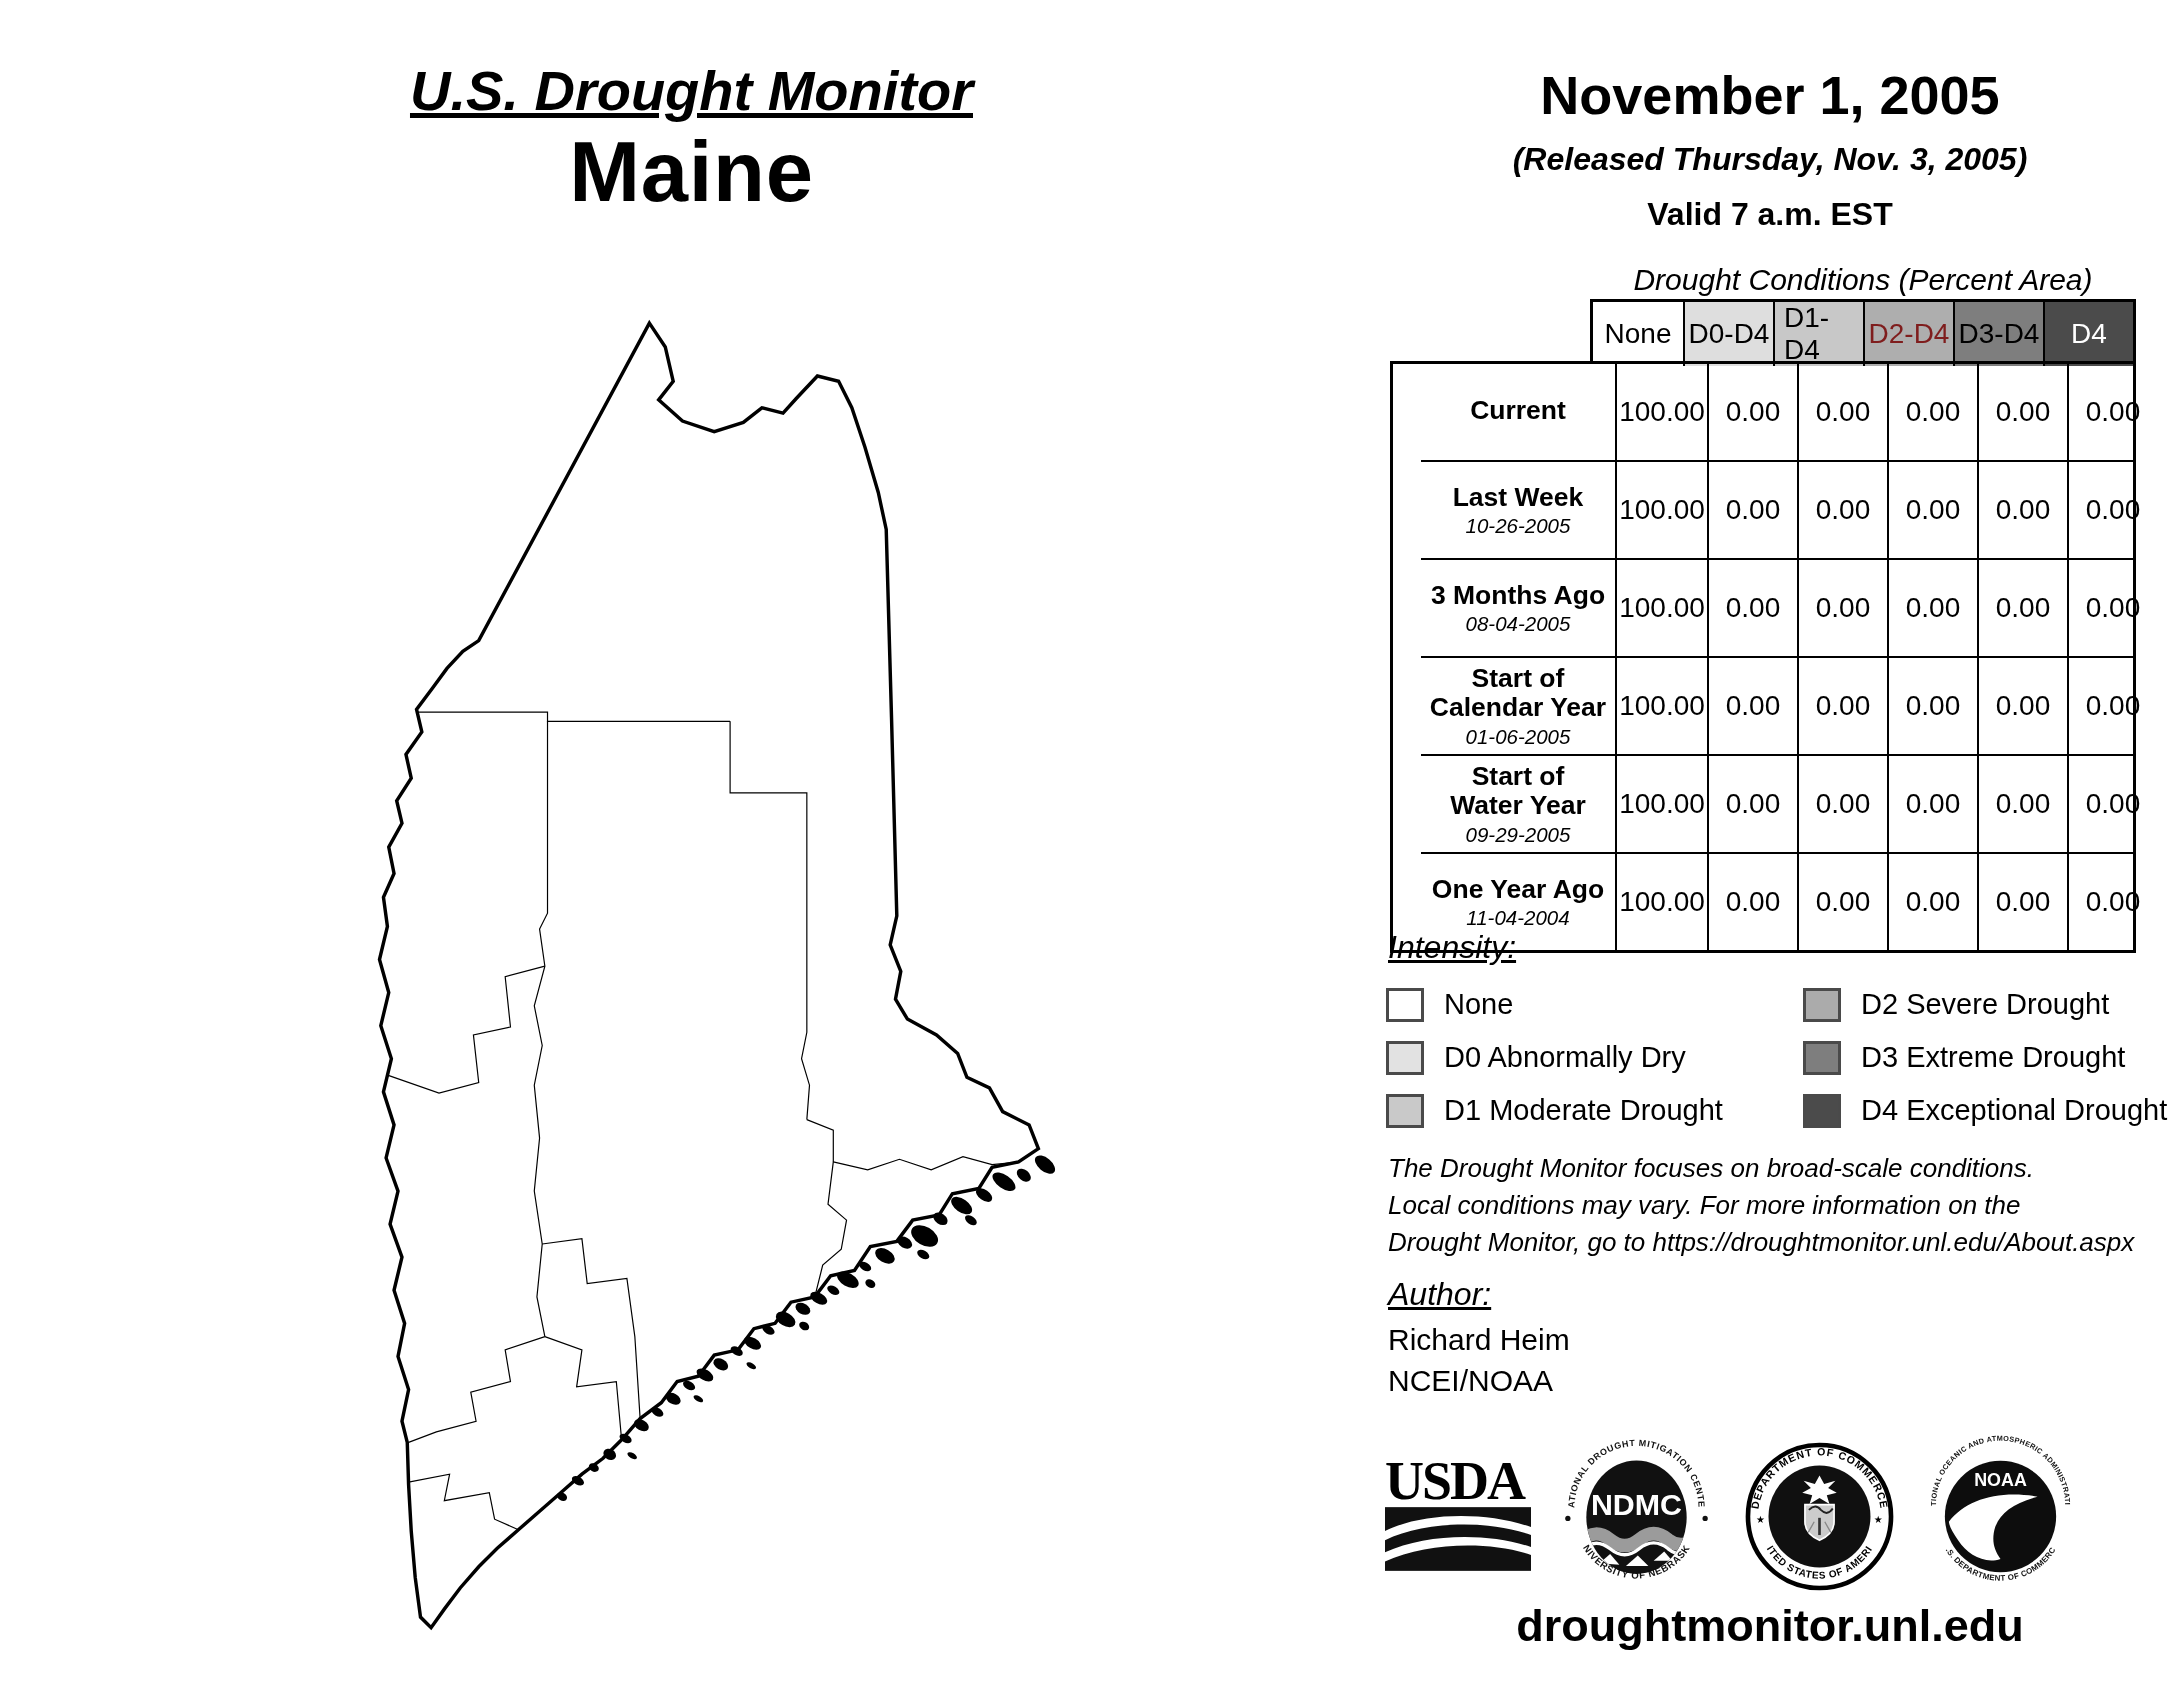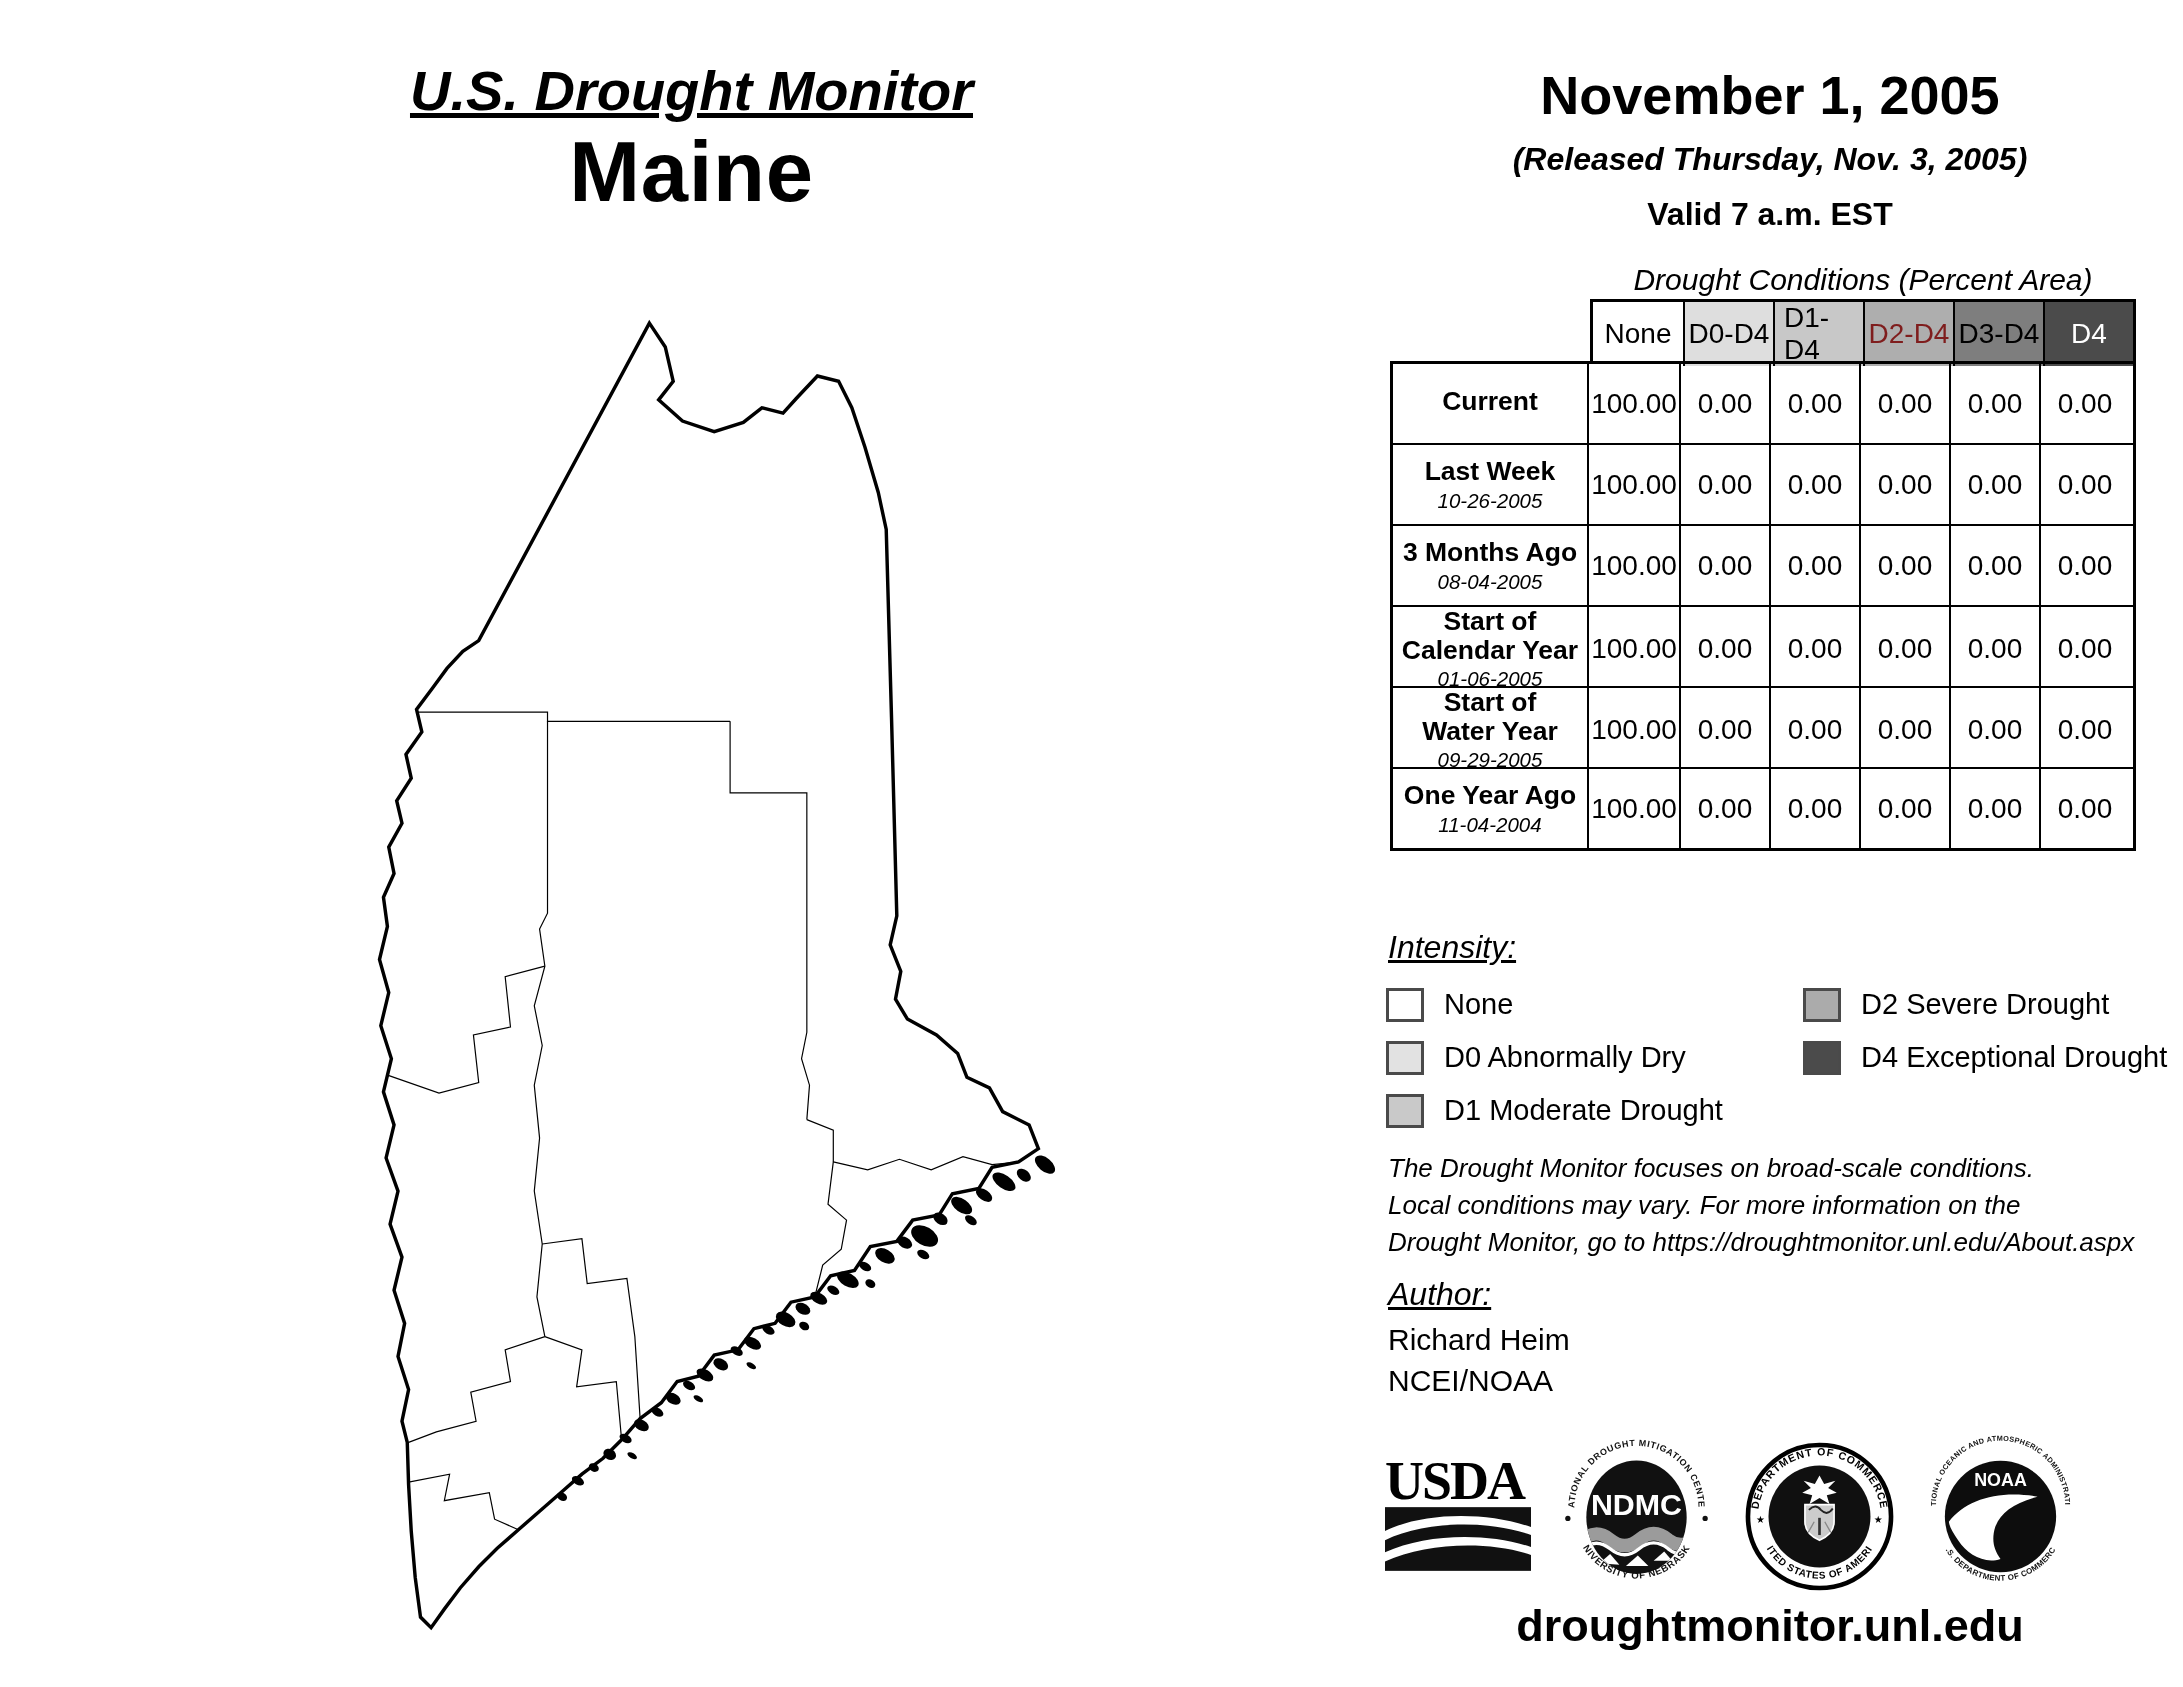--- a/index.html
+++ b/index.html
@@ -14,21 +14,21 @@
   #date-main{font-size:54px;font-weight:bold;}
   #date-released{font-size:32px;font-weight:bold;font-style:italic;margin-top:14.6px;}
   #date-valid{font-size:32px;font-weight:bold;margin-top:18.5px;}
   #tbl-caption{left:1590px;top:263px;width:546px;text-align:center;font-size:30px;font-style:italic;}
   
   #thead{left:1590px;top:299px;width:546px;height:62px;border:3.3px solid #000;box-sizing:border-box;
          display:grid;grid-template-columns:repeat(6,1fr);}
   .hcell{display:flex;align-items:center;justify-content:center;font-size:28px;border-left:2px solid #000;}
   .hcell:first-child{border-left:none;}
   #tbody{left:1390px;top:361px;width:746px;border:3.3px solid #000;box-sizing:border-box;}
-  .trow{display:grid;grid-template-columns:196px repeat(6,90px);height:79px;border-top:2.6px solid #000;}
+  .trow{display:grid;grid-template-columns:196px repeat(6,90px);height:96px;border-top:2.6px solid #000;margin-left:28px;}
   .trow:first-child{border-top:none;}
   .tlabel{display:flex;flex-direction:column;align-items:center;justify-content:center;border-right:2.6px solid #000;line-height:1.08;}
   .rlabel{font-size:26.5px;font-weight:bold;white-space:pre-line;text-align:center;}
   .rdate{font-size:20.5px;font-style:italic;margin-top:4px;}
   .tcell{display:flex;align-items:center;justify-content:center;font-size:28px;border-left:2px solid #000;}
   .tcell.c0{border-left:none;}
   
   #legend-head{left:1388px;top:929px;font-size:32px;font-style:italic;text-decoration:underline;}
   #legend{left:1386px;top:978px;width:794px;display:grid;grid-auto-flow:column;
           grid-template-rows:repeat(3,53px);grid-template-columns:417px auto;}
@@ -161,20 +161,24 @@
         <span class="swatch" style="background-color: rgb(226, 226, 226);"></span>
         <span class="llabel">D0 Abnormally Dry</span>
       </div>
     <div class="litem">
         <span class="swatch" style="background-color: rgb(201, 201, 201);"></span>
         <span class="llabel">D1 Moderate Drought</span>
       </div>
     <div class="litem">
         <span class="swatch" style="background-color: rgb(171, 171, 171);"></span>
         <span class="llabel">D2 Severe Drought</span>
+      </div>
+    <div class="litem">
+        <span class="swatch" style="background-color: rgb(126, 126, 126);"></span>
+        <span class="llabel">D3 Extreme Drought</span>
       </div>
     <div class="litem">
         <span class="swatch" style="background-color: rgb(75, 75, 75);"></span>
         <span class="llabel">D4 Exceptional Drought</span>
       </div>
   </div>
 
   <div class="abs" id="disclaimer">
     <div>The Drought Monitor focuses on broad-scale conditions.</div>
     <div>Local conditions may vary. For more information on the</div>

